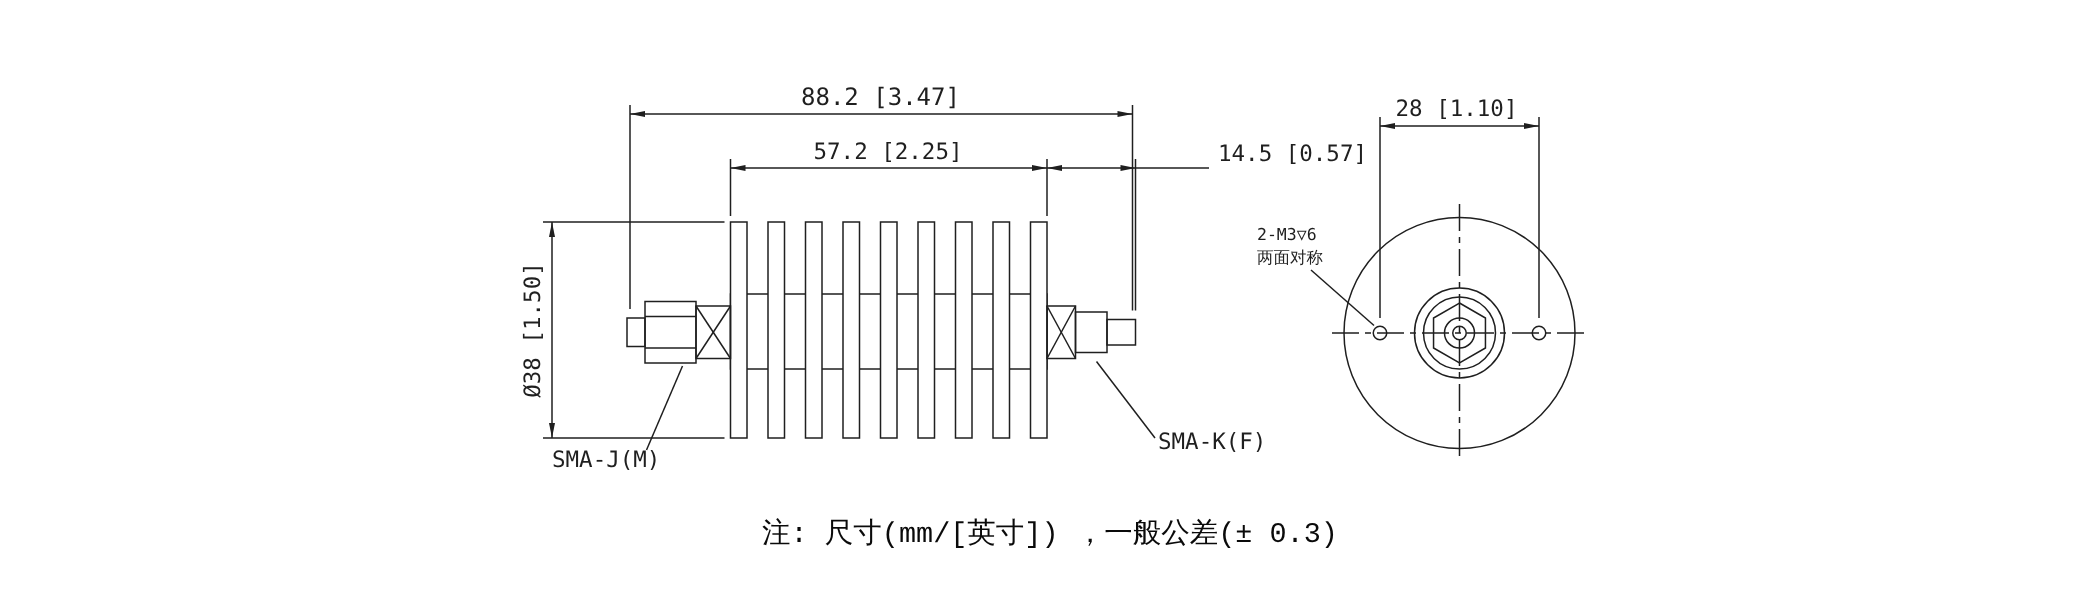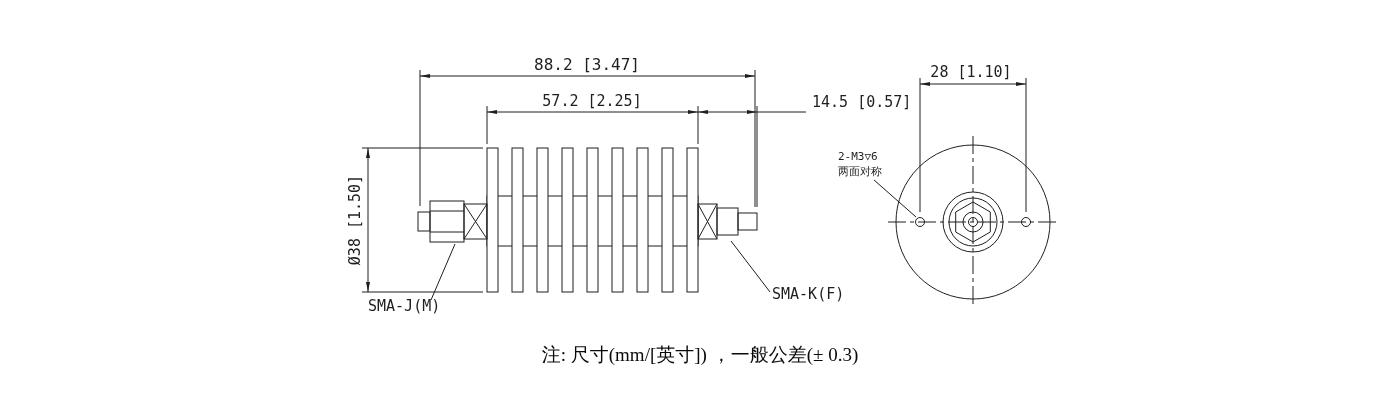--- a/index.html
+++ b/index.html
@@ -10,21 +10,21 @@
   }
   .canvas{position:relative;width:1400px;height:400px;overflow:hidden;background:var(--background,#ffffff);}
   svg{position:absolute;left:0;top:0;}
   .ln{stroke:var(--line,#1f1f1f);stroke-width:1;fill:none;}
   .wfill{fill:#ffffff;}
   .cl{stroke-dasharray:18 4 4 4;}
   .arrowhead{fill:var(--line,#1f1f1f);}
   .dim-text{font-family:"DejaVu Sans Mono","Liberation Mono",monospace;font-size:15px;fill:var(--line,#1f1f1f);}
   .dim-text-lg{font-size:16px;}
   .small-text{font-family:"DejaVu Sans Mono","Liberation Mono",monospace;font-size:11px;fill:var(--line,#1f1f1f);}
-  .note{position:absolute;left:0;width:100%;text-align:center;color:#0a0a0a;font-family:Liberation Serif, serif;}
+  .note{position:absolute;left:0;width:100%;text-align:center;color:#0a0a0a;font-family:Liberation Mono, monospace;}
   .note-cn{top:342px;font-size:19px;}
   .note-en{top:367px;font-size:19px;}
 </style>
 </head>
 <body>
 
 <div class="canvas">
 
   <svg width="1400" height="400" viewBox="0 0 1400 400">
     <defs>

